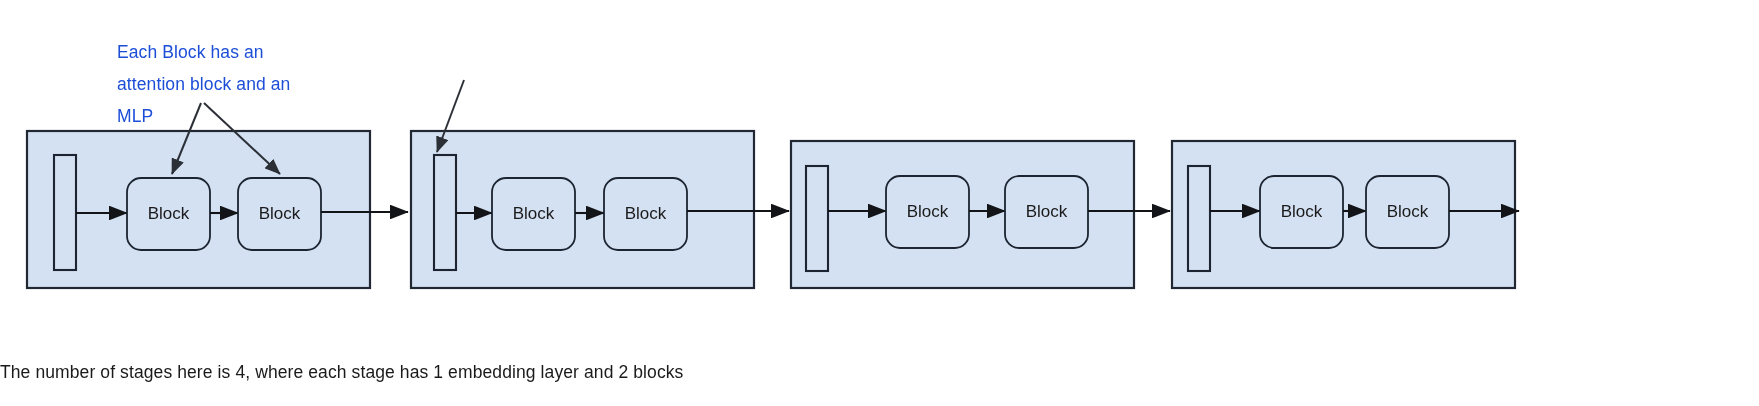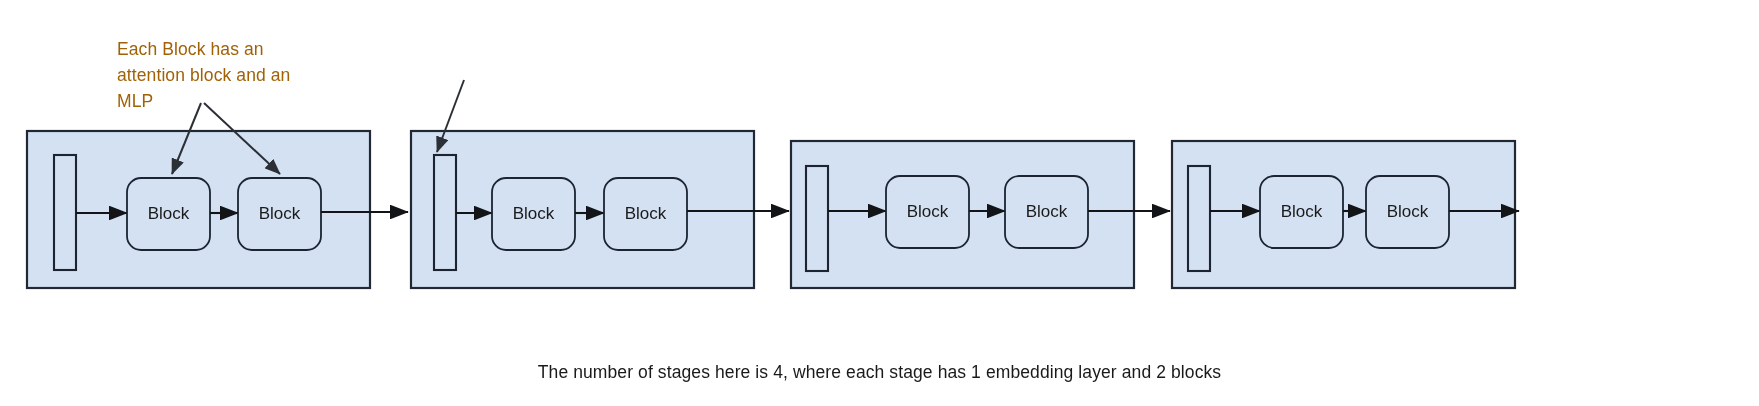--- a/index.html
+++ b/index.html
@@ -16,43 +16,43 @@
   }
   #canvas {
     position: relative;
     width: 1759px;
     height: 406px;
     background: #ffffff;
   }
   
   .annotation {
     position: absolute;
-    color: #a16207;
+    color: #1d4ed8;
     font-size: 17.5px;
-    line-height: 26px;
+    line-height: 32px;
     white-space: pre-line;
     letter-spacing: 0.1px;
   }
   #ann-blocks {
     left: 117px;
     top: 36px;
     width: 210px;
   }
   #ann-embedding {
     left: 430px;
     top: 36px;
     width: 230px;
   }
   
   #caption {
     position: absolute;
     left: 0;
     top: 362px;
     width: 1759px;
-    text-align: center;
+    text-align: left;
     color: #1a1a1a;
     font-size: 17.5px;
     letter-spacing: 0.1px;
   }
   
   #diagram {
     position: absolute;
     left: 0;
     top: 0;
   }

